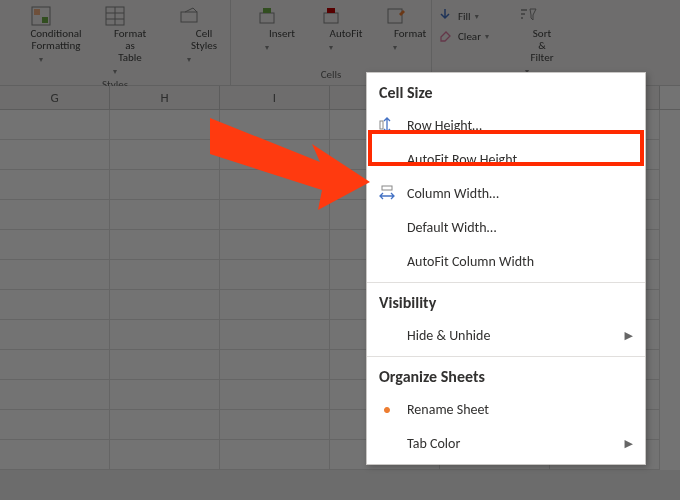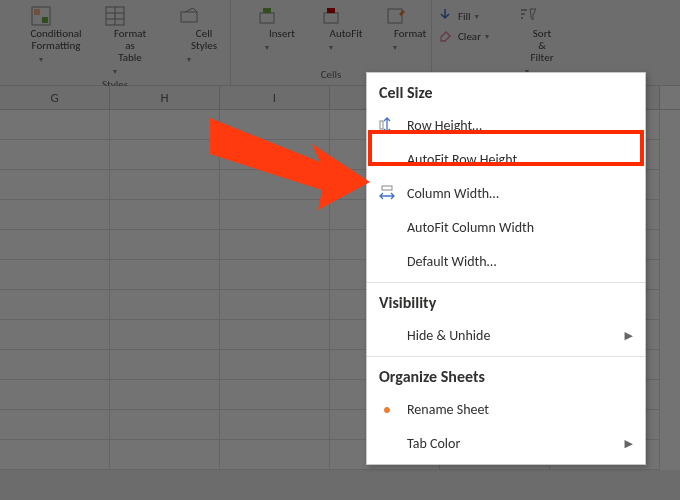--- a/index.html
+++ b/index.html
@@ -286,24 +286,24 @@
   <div class="mi">
     <span class="mic">
       <svg width="18" height="18">
           <rect x="4" y="2" width="10" height="4" fill="none" stroke="#888"></rect>
           <path d="M2 12 L16 12 M5 9 L2 12 L5 15 M13 9 L16 12 L13 15" fill="none" stroke="#4472c4" stroke-width="1.3"></path>
         </svg>
     </span>
     <span>Column Width…</span>
   </div>
   <div class="mi">
+    <span>Default Width…</span>
+  </div>
+  <div class="mi">
     <span>AutoFit Column Width</span>
-  </div>
-  <div class="mi">
-    <span>Default Width…</span>
   </div>
 
   <div class="mh">Visibility</div>
   <div class="mi">
     <span>Hide &amp; Unhide</span>
     <span class="sub">▶</span>
   </div>
 
   <div class="mh">Organize Sheets</div>
   <div class="mi">

